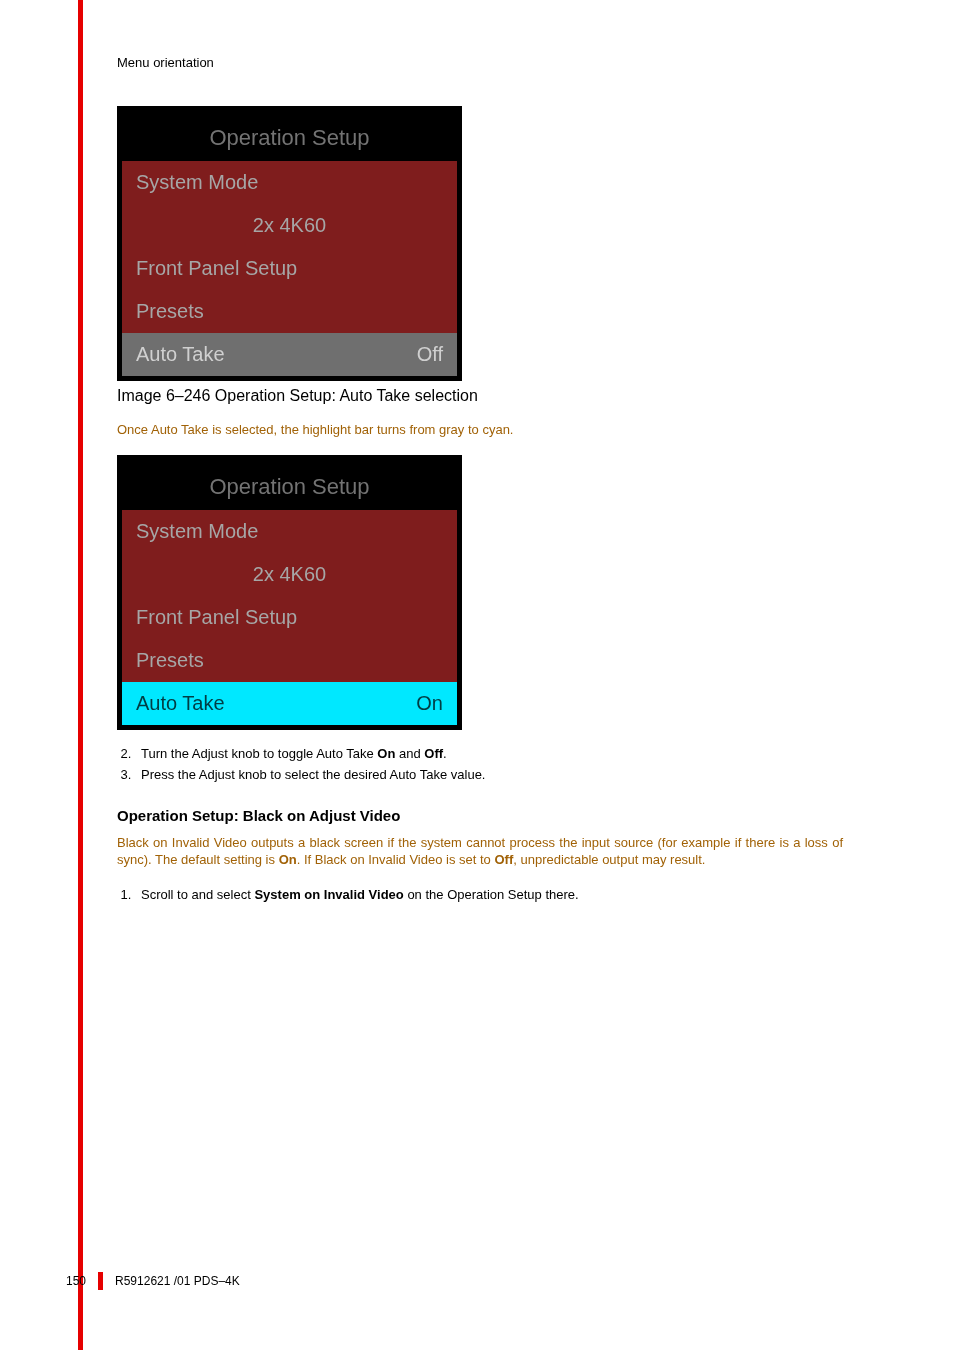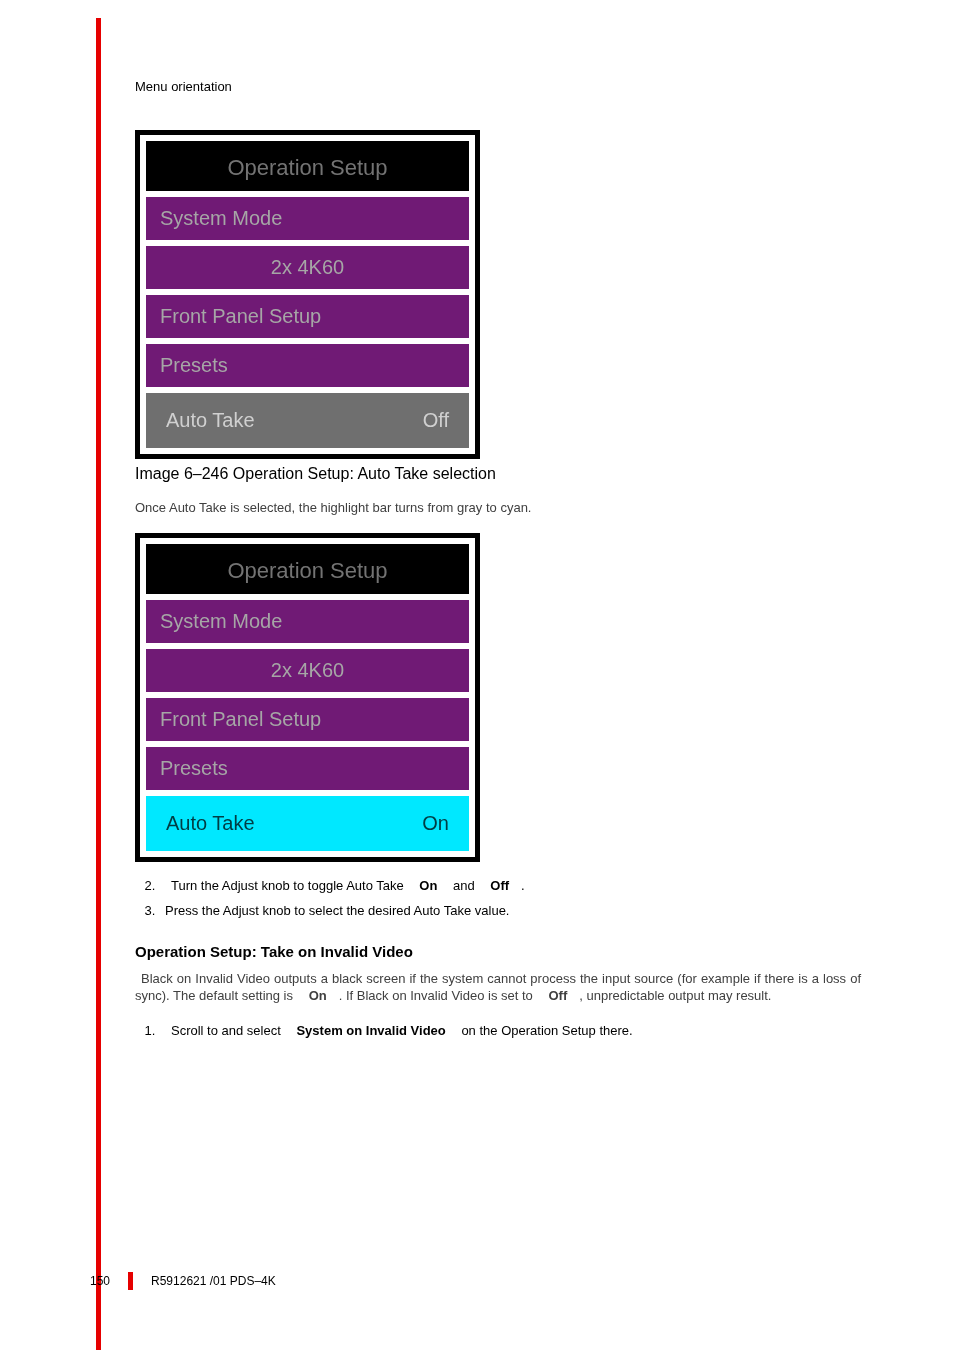--- a/index.html
+++ b/index.html
@@ -1,27 +1,27 @@
 <!DOCTYPE html>
 <html><head>
 <meta charset="utf-8">
 <style>
-  * { margin: 6px; padding: 0; box-sizing: border-box; }
+  * { margin: 0; padding: 0; box-sizing: border-box; }
   html, body { width: 954px; height: 1350px; background: #fff; font-family: Arial, Helvetica, sans-serif; position: relative; }
   .red-bar { position: absolute; left: 78px; top: 0; width: 5px; height: 1350px; background: #e60000; }
   .content { position: absolute; left: 85px; top: 0; width: 790px; padding-top: 55px; }
   .header-text { font-size: 13px; color: #000; margin-left: 32px; margin-bottom: 36px; }
   .screenshot { width: 345px; margin-left: 32px; border-left: 5px solid #000; border-top: 5px solid #000; border-right: 5px solid #000; border-bottom: 5px solid #000; font-family: "Segoe UI", "Myriad Pro", Arial, sans-serif; }
   .ss-title { background: #000; color: #737373; font-size: 22px; text-align: center; padding: 14px 0 10px 0; font-weight: 400; }
-  .ss-row { background: #701a75; color: #a6a6a6; font-size: 20px; padding: 10px 14px; display: flex; justify-content: space-between; align-items: center; font-weight: 400; }
+  .ss-row { background: #7f1d1d; color: #a6a6a6; font-size: 20px; padding: 10px 14px; display: flex; justify-content: space-between; align-items: center; font-weight: 400; }
   .ss-row.val { text-align: center; justify-content: center; }
   .ss-row.sel { background: #6f6f6f; color: #d0d0d0; }
   .ss-row.cyan { background: #00e8ff; color: #003d44; }
   .caption { font-size: 16px; color: #000; margin-left: 32px; margin-top: 6px; }
-  .para { font-size: 13px; color: #404040; margin-left: 32px; margin-right: 32px; margin-top: 16px; margin-bottom: 16px; text-align: justify; line-height: 1.35; }
+  .para { font-size: 13px; color: #a16207; margin-left: 32px; margin-right: 32px; margin-top: 16px; margin-bottom: 16px; text-align: justify; line-height: 1.35; }
   ol.steps { margin-left: 32px; margin-right: 32px; font-size: 13px; padding-left: 18px; line-height: 1.5; }
   ol.steps li { padding-left: 6px; margin-bottom: 2px; }
   .section-head { font-size: 15px; font-weight: bold; margin-left: 32px; margin-top: 22px; margin-bottom: 10px; }
   .footer { position: absolute; left: 66px; bottom: 60px; font-size: 12px; display: flex; align-items: center; }
   .footer .pgnum { margin-right: 12px; }
   .footer .bar { width: 5px; height: 18px; background: #e60000; margin-right: 12px; }
   b { font-weight: bold; }
 </style>
 </head>
 <body>
@@ -57,21 +57,21 @@
       <span>Auto Take</span>
       <span>On</span>
     </div>
   </div>
 
   <ol class="steps" start="2" style="margin-top:14px;">
     <li><span>Turn the Adjust knob to toggle Auto Take </span><b>On</b><span> and </span><b>Off</b><span>.</span></li>
     <li>Press the Adjust knob to select the desired Auto Take value.</li>
   </ol>
 
-  <div class="section-head">Operation Setup: Take on Invalid Video</div>
+  <div class="section-head">Operation Setup: Black on Adjust Video</div>
 
   <div class="para" style="margin-top:10px;"><span>Black on Invalid Video outputs a black screen if the system cannot process the input source (for example if there is a loss of sync). The default setting is </span><b>On</b><span>. If Black on Invalid Video is set to </span><b>Off</b><span>, unpredictable output may result.</span></div>
 
   <ol class="steps" start="1">
     <li><span>Scroll to and select </span><b>System on Invalid Video</b><span> on the Operation Setup there.</span></li>
   </ol>
 
 </div>
 
 <div class="footer">

